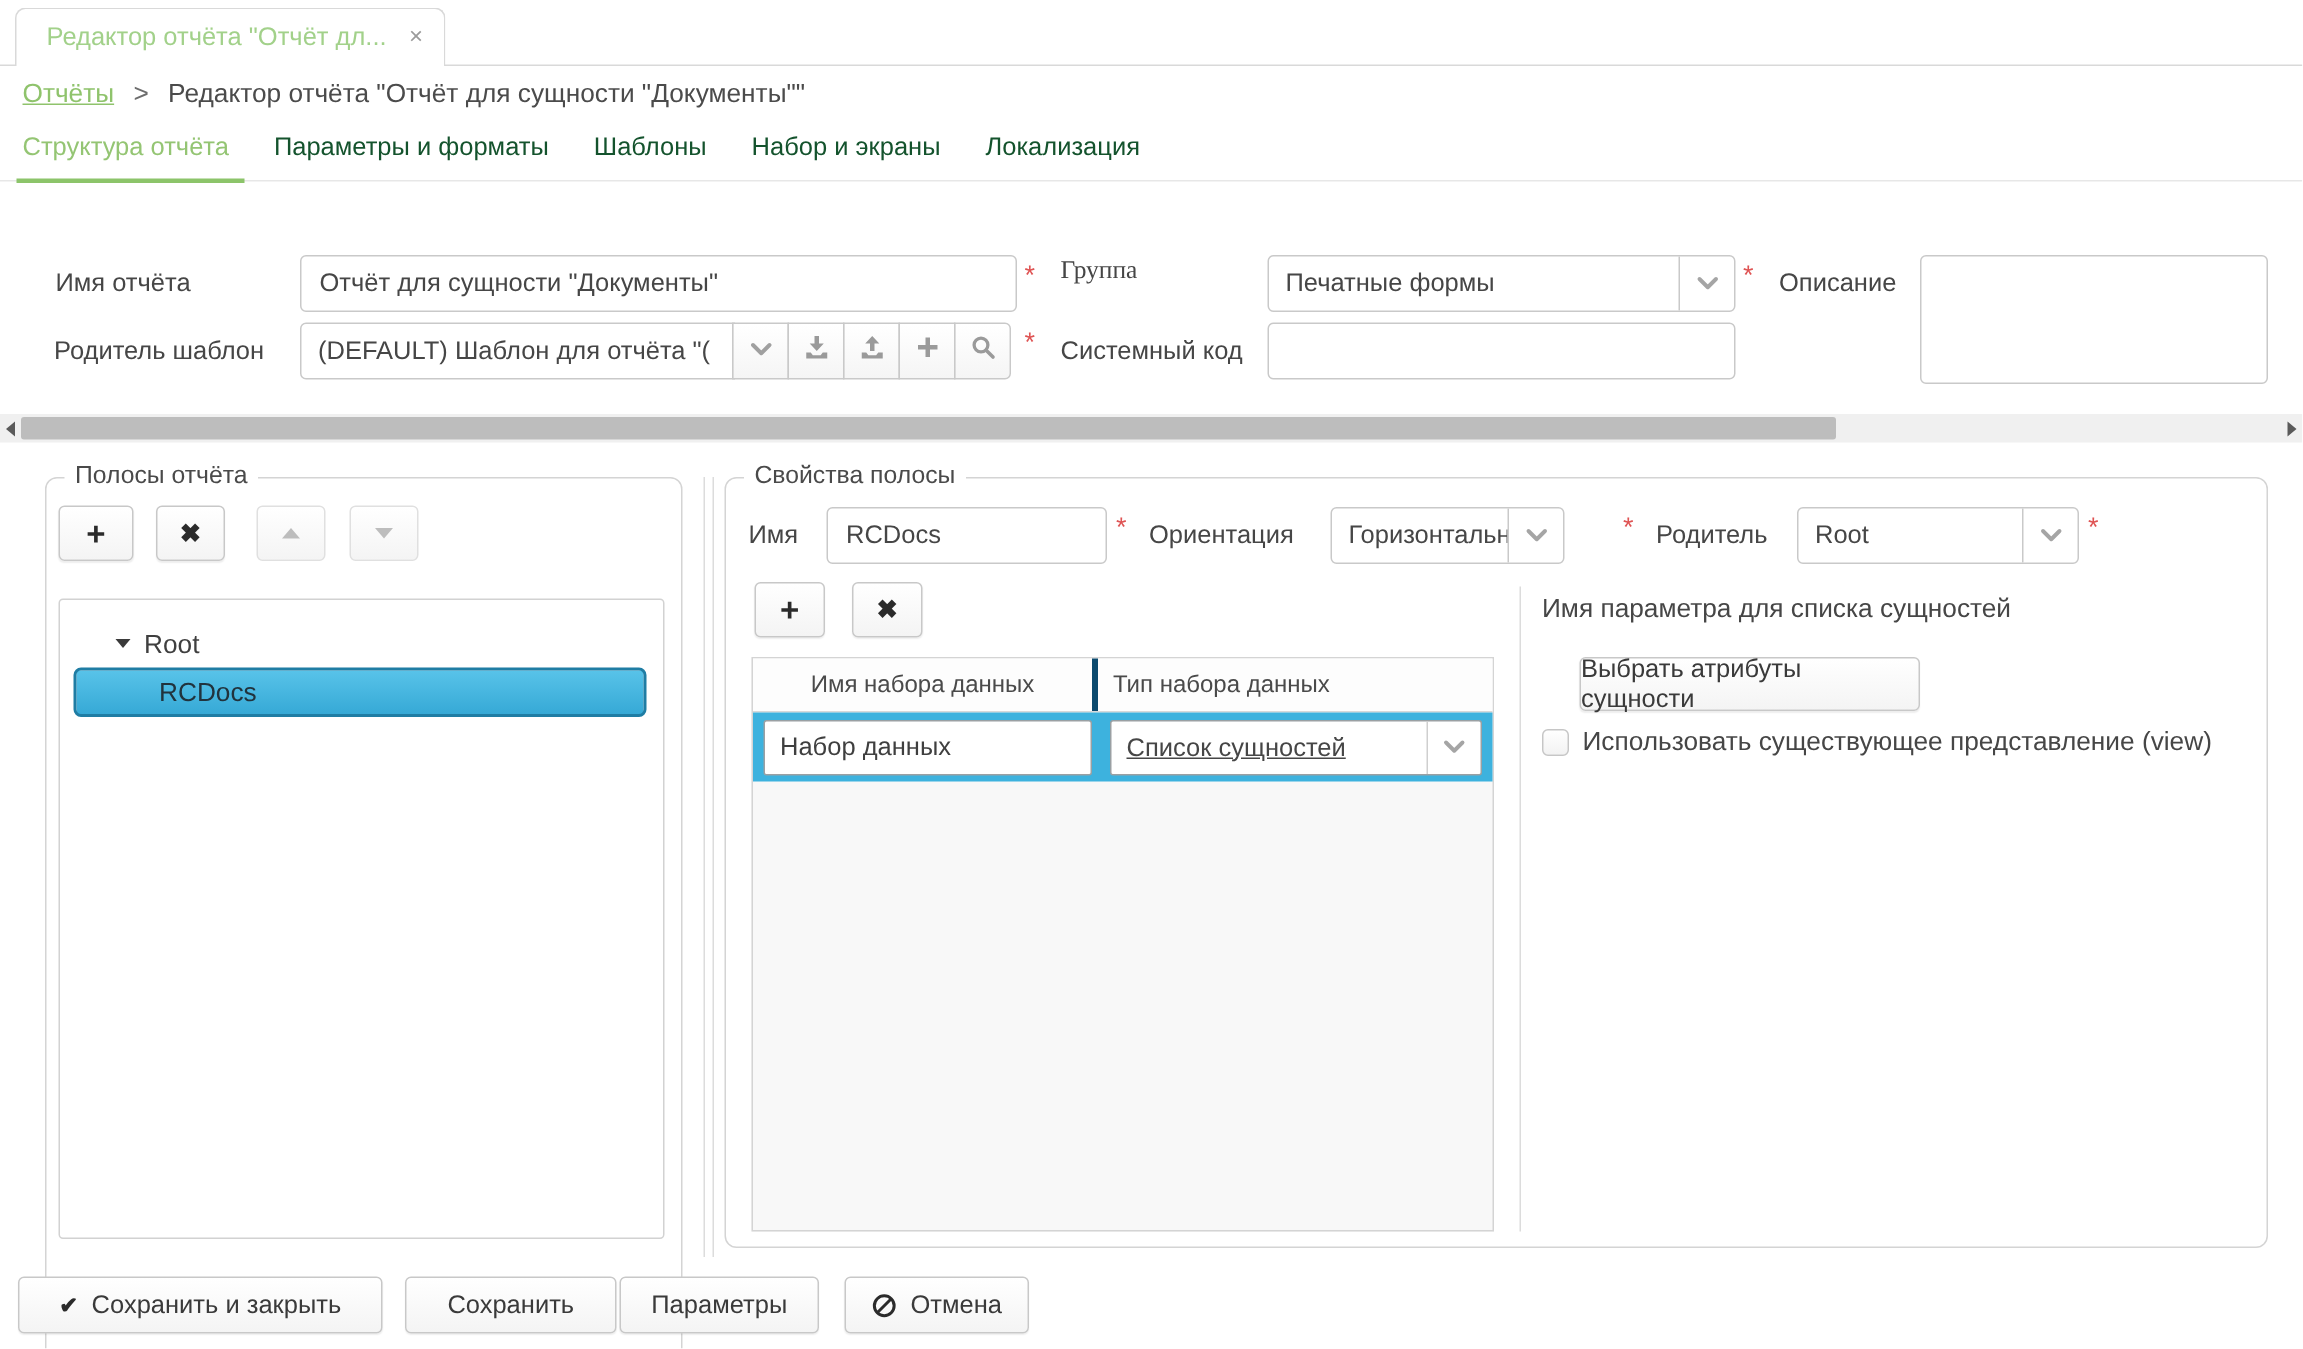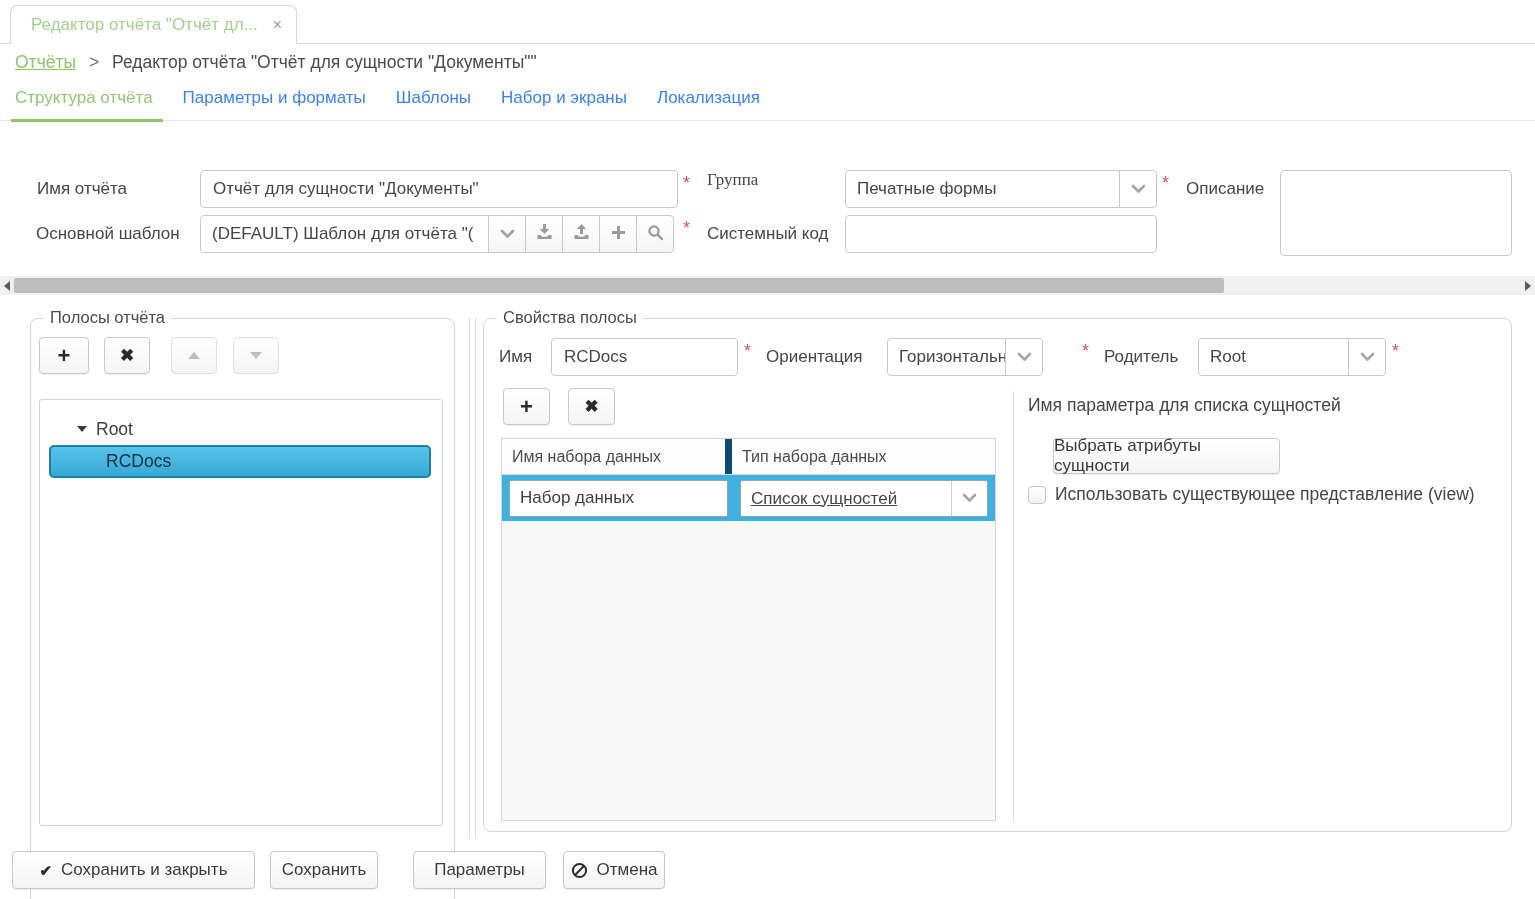--- a/index.html
+++ b/index.html
@@ -17,21 +17,21 @@
 
   
   .breadcrumb { position:absolute; left:15px; top:52px; font-size:17.5px; white-space:nowrap; }
   .bc-link { color:#8fc36c; text-decoration:underline; cursor:pointer; }
   .bc-sep { color:#6d6d6d; margin:0 8px; }
   .bc-current { color:#4b4b4b; }
 
   
   .tabsheet { position:absolute; left:0; top:88px; width:1535px; padding:0 0 0 15px;
               border-bottom:1px solid #e7e7e7; display:flex; }
-  .ts-tab { position:relative; font-size:17px; color:#3b82f6; padding:0 4px 12px 0; margin-right:26px; cursor:pointer; }
+  .ts-tab { position:relative; font-size:17px; color:#14532d; padding:0 4px 12px 0; margin-right:26px; cursor:pointer; }
   .ts-tab.active { color:#94c573; }
   .ts-tab.active::after { content:""; position:absolute; left:-4px; right:-6px; bottom:-2px; height:3px; background:#8cc46a; }
 
   
   .flabel { position:absolute; font-size:17px; height:38px; line-height:38px; white-space:nowrap; }
   .tinput { position:absolute; height:38px; border:1px solid #c9c9c9; border-radius:4px; background:#fff;
             font-family:inherit; font-size:17px; color:#464646; padding:0 12px; outline:none; }
   .tarea  { position:absolute; border:1px solid #c9c9c9; border-radius:4px; background:#fff; resize:none;
             font-family:inherit; font-size:17px; color:#464646; outline:none; padding:6px 10px; }
   .combo { position:absolute; height:38px; border:1px solid #c9c9c9; border-radius:4px; background:#fff; display:flex; }
@@ -71,21 +71,21 @@
   .tree-sel { position:absolute; left:9px; top:45px; width:382px; height:33px;
               background:linear-gradient(#58c3e9,#36a9d6); border:2px solid #1f7da4; border-radius:5px;
               font-size:17.5px; color:#21333d; line-height:29px; padding-left:55px; cursor:pointer; }
   .arr-up   { width:0; height:0; border-left:6px solid transparent; border-right:6px solid transparent; border-bottom:7px solid #bdbdbd; }
   .arr-down { width:0; height:0; border-left:6px solid transparent; border-right:6px solid transparent; border-top:7px solid #bdbdbd; }
 
   
   .dtable { position:absolute; left:17px; top:119px; width:495px; height:383px; border:1px solid #d4d4d4; background:#f8f8f8; }
   .dt-head { display:flex; height:36px; background:#fdfdfd; border-bottom:1px solid #d8d8d8; }
   .dt-h { font-size:16px; color:#4a4a4a; line-height:35px; padding:0 10px; }
-  .dt-h.c1 { width:230px; border-right:7px solid #0c4a6e; }
+  .dt-h.c1 { width:230px; border-right:4px solid #0c4a6e;text-align:center; }
   .dt-h.c2 { flex:1; }
   .dt-row { display:flex; height:46px; background:#3db2de; align-items:center; }
   .dt-c1 { width:230px; padding:0 4px 0 7px; }
   .dt-c2 { flex:1; padding:0 7px 0 8px; }
   .cell-input { width:100%; height:37px; border:1px solid #9aa0a3; border-radius:2px; font-family:inherit;
                 font-size:17px; color:#3f3f3f; padding:0 10px; outline:none; background:#fff; }
   .cell-combo { height:37px; background:#fff; border:1px solid #9aa0a3; border-radius:2px; display:flex;text-decoration:underline; }
   .cell-combo .cval { flex:1; font-size:17px; line-height:35px; padding:0 10px; white-space:nowrap; overflow:hidden; }
   .cell-combo .cchev { width:36px; border-left:1px solid #cfcfcf; display:flex; align-items:center; justify-content:center; cursor:pointer; }
 
@@ -137,21 +137,21 @@
       <svg width="15" height="10" viewBox="0 0 15 10">
           <path d="M2 2 L7.5 7.5 L13 2" fill="none" stroke="#a5a5a5" stroke-width="2.6" stroke-linecap="round" stroke-linejoin="round"></path>
         </svg>
     </div>
   </div>
   <div class="req" style="left:1162px; top:174px;">*</div>
 
   <div class="flabel" style="left:1186px; top:170px;">Описание</div>
   <textarea class="tarea" style="left: 1280px; top: 170px; width: 232px; height: 86px;"></textarea>
 
-  <div class="flabel" style="left:36px; top:215px;">Основной шаблон</div>
+  <div class="flabel" style="left:36px; top:215px;">Родитель шаблон</div>
   <div class="combo tpl-input" style="left:200px; top:215px; width:290px; border-radius:4px 0 0 4px;">
     <div class="cval">(DEFAULT) Шаблон для отчёта "(</div>
   </div>
   <div class="btn-strip">
     <div class="sqbtn">
       <span>
         <svg width="15" height="10" viewBox="0 0 15 10">
             <path d="M2 2 L7.5 7.5 L13 2" fill="none" stroke="#a0a0a0" stroke-width="2.6" stroke-linecap="round" stroke-linejoin="round"></path>
           </svg>
       </span>
@@ -291,27 +291,27 @@
     <div class="cbrow">
       <span class="cbox"></span>
       <span>Использовать существующее представление (view)</span>
     </div>
   </div>
 
   <div class="btn fbtn" style="left:12px; width:243px;">
     <span class="ic glyph" style="font-size:15px;">✔</span>
     <span>Сохранить и закрыть</span>
   </div>
-  <div class="btn fbtn" style="left:270px; width:108px;">
+  <div class="btn fbtn" style="left:270px; width:141px;">
     <span>Сохранить</span>
   </div>
   <div class="btn fbtn" style="left:413px; width:133px;">
     <span>Параметры</span>
   </div>
-  <div class="btn fbtn" style="left:563px; width:102px;">
+  <div class="btn fbtn" style="left:563px; width:123px;">
     <span class="ic">
       <svg width="17" height="17" viewBox="0 0 17 17">
           <circle cx="8.5" cy="8.5" r="6.6" fill="none" stroke="#2b2b2b" stroke-width="2"></circle>
           <line x1="4" y1="13" x2="13" y2="4" stroke="#2b2b2b" stroke-width="2"></line>
         </svg>
     </span>
     <span>Отмена</span>
   </div>
 
 </div>

